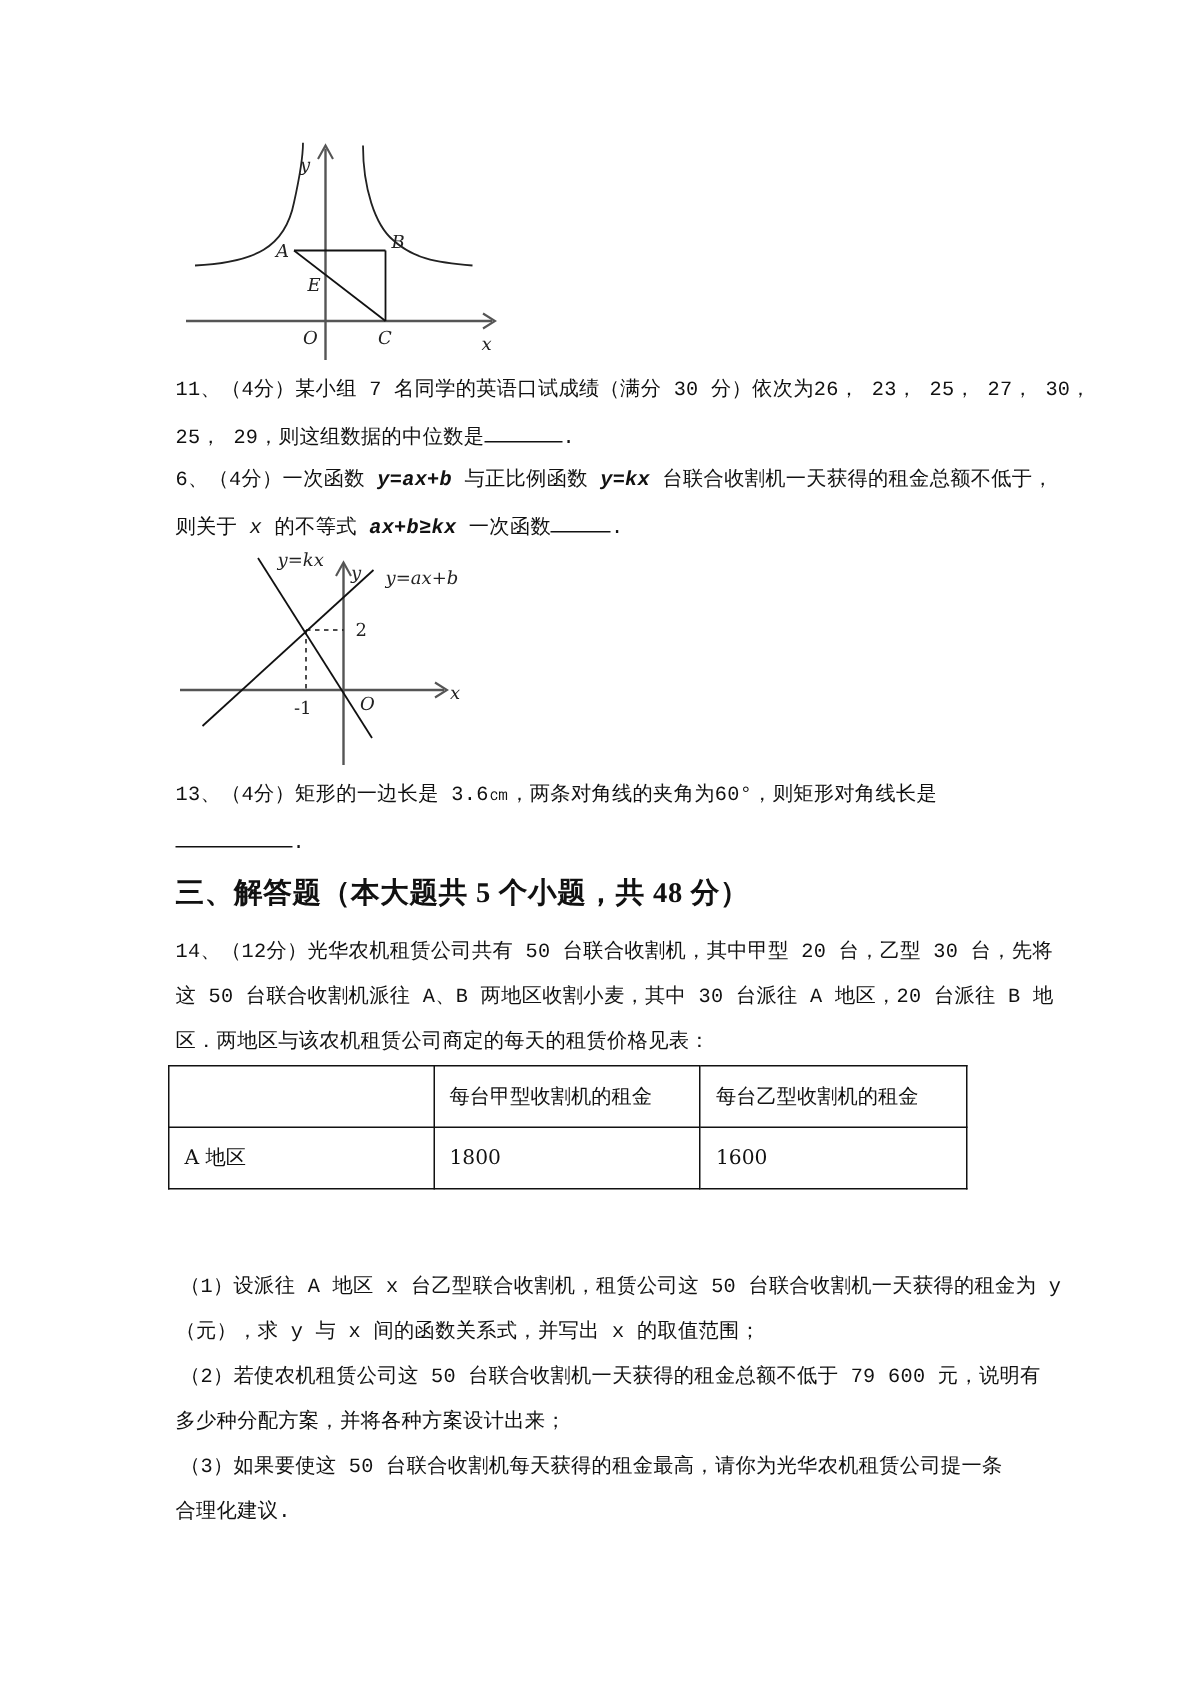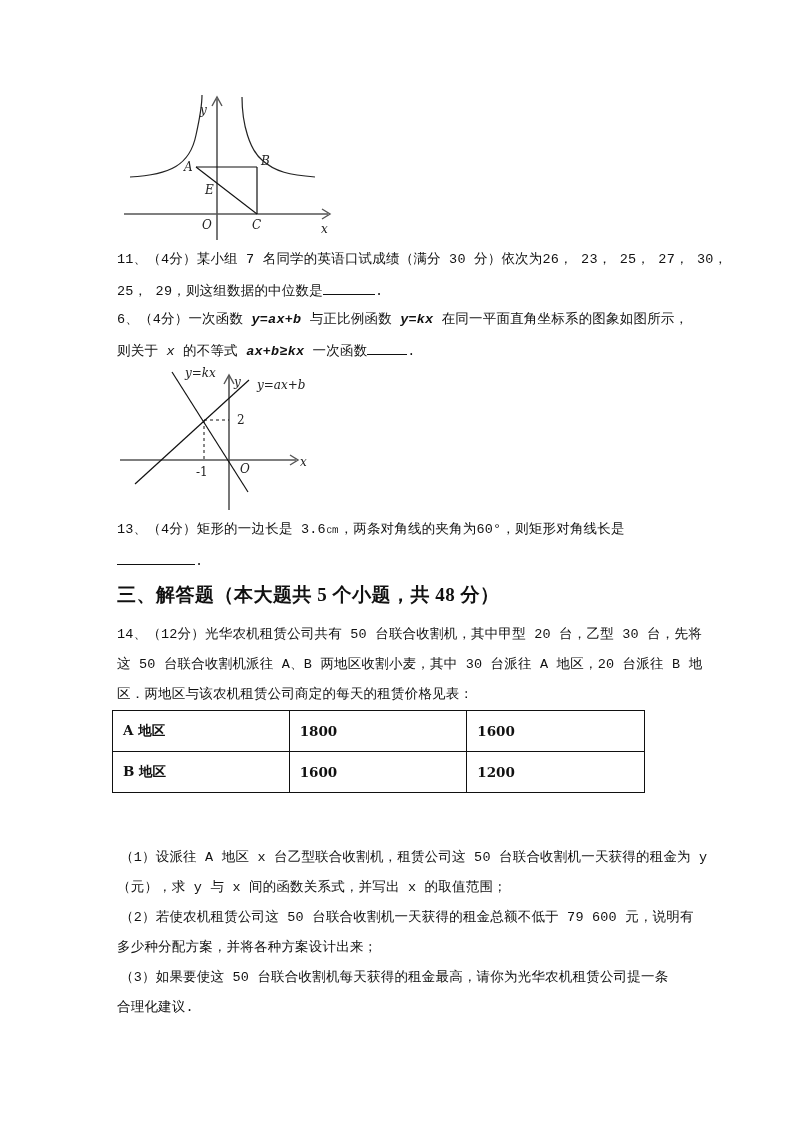--- a/index.html
+++ b/index.html
@@ -6,21 +6,21 @@
   body { width: 794px; height: 1123px; position: relative; overflow: hidden;
          font-family: "DejaVu Serif", "Liberation Serif", serif; color: #111; }
   .abs { position: absolute; }
   .line { position: absolute; left: 117px; font-size: 13.5px; white-space: nowrap; letter-spacing: 0.2px; font-family: Liberation Mono, monospace; }
   .line b { font-weight: bold; }
   .blank { display: inline-block; border-bottom: 1px solid #111; height: 14px; vertical-align: baseline; }
   .heading { position: absolute; left: 117px; top: 582px; font-size: 19px; font-weight: bold;
              font-family: Liberation Serif, serif; letter-spacing: 0.5px; }
   table.rent { position: absolute; left: 112px; top: 710px; width: 533px; border-collapse: collapse; }
   table.rent td { border: 1.5px solid #111; height: 40px; padding: 0 10px; font-size: 13.5px; vertical-align: middle; }
-  table.rent td.num { font-weight: bold; }
+  table.rent td.num { font-weight: normal; }
   svg text { font-family: "DejaVu Serif", "Liberation Serif", serif; font-style: italic; font-size: 12px; fill: #222; }
   svg text.up { font-style: normal; }
 </style>
 </head>
 <body>
 
 <svg class="abs" style="left:110px;top:95px" width="240" height="145" viewBox="0 0 240 145">
 
   <line x1="14" y1="119" x2="218" y2="119" stroke="#555" stroke-width="1.6"></line>
   <path d="M212,114 L220,119 L212,124" fill="none" stroke="#555" stroke-width="1.4"></path>
@@ -43,21 +43,21 @@
   <text x="142" y="134">C</text>
   <text x="211" y="138">x</text>
 </svg>
 
 <div class="line" style="top:250px">11、（4分）某小组 7 名同学的英语口试成绩（满分 30 分）依次为26， 23， 25， 27， 30，</div>
 <div class="line" style="top:280px">
   <span>25， 29，则这组数据的中位数是</span><span class="blank" style="width:52px"></span><span>.</span>
 </div>
 
 <div class="line" style="top:310px">
-  <span>6、（4分）一次函数 </span><b><i>y=ax+b</i></b><span> 与正比例函数 </span><b><i>y=kx</i></b><span> 在同一平面直角坐标系的图象如图所示，</span>
+  <span>6、（4分）一次函数 </span><b><i>y=ax+b</i></b><span> 与正比例函数 </span><b><i>y=kx</i></b><span> 台联合收割机一天获得的租金总额不低于，</span>
 </div>
 <div class="line" style="top:340px">
   <span>则关于 </span><i>x</i><span> 的不等式 </span><b><i>ax+b≥kx</i></b><span> 一次函数</span><span class="blank" style="width:40px"></span><span>.</span>
 </div>
 
 <svg class="abs" style="left:110px;top:362px" width="220" height="150" viewBox="0 0 220 150">
 
   <line x1="10" y1="98" x2="186" y2="98" stroke="#555" stroke-width="1.6"></line>
   <path d="M180,93 L188,98 L180,103" fill="none" stroke="#555" stroke-width="1.4"></path>
 
@@ -90,29 +90,29 @@
 <div class="line" style="top:655px">这 50 台联合收割机派往 A、B 两地区收割小麦，其中 30 台派往 A 地区，20 台派往 B 地</div>
 <div class="line" style="top:685px">区．两地区与该农机租赁公司商定的每天的租赁价格见表：</div>
 
 <table class="rent">
   <colgroup>
       <col style="width:177px">
       <col style="width:178px">
       <col style="width:178px">
     </colgroup>
   <tbody>
+      <tr>
+    <td></td>
+    <td>每台甲型收割机的租金</td>
+    <td>每台乙型收割机的租金</td>
+  </tr>
   <tr>
     <td class="num">A 地区</td>
     <td class="num">1800</td>
     <td class="num">1600</td>
-  </tr>
-  <tr>
-    <td class="num">B 地区</td>
-    <td class="num">1600</td>
-    <td class="num">1200</td>
   </tr>
 </tbody>
   </table>
 
 <div class="line" style="top:848px;left:120px">（1）设派往 A 地区 x 台乙型联合收割机，租赁公司这 50 台联合收割机一天获得的租金为 y</div>
 <div class="line" style="top:878px">（元），求 y 与 x 间的函数关系式，并写出 x 的取值范围；</div>
 <div class="line" style="top:908px;left:120px">（2）若使农机租赁公司这 50 台联合收割机一天获得的租金总额不低于 79 600 元，说明有</div>
 <div class="line" style="top:938px">多少种分配方案，并将各种方案设计出来；</div>
 <div class="line" style="top:968px;left:120px">（3）如果要使这 50 台联合收割机每天获得的租金最高，请你为光华农机租赁公司提一条</div>
 <div class="line" style="top:998px">合理化建议.</div>

